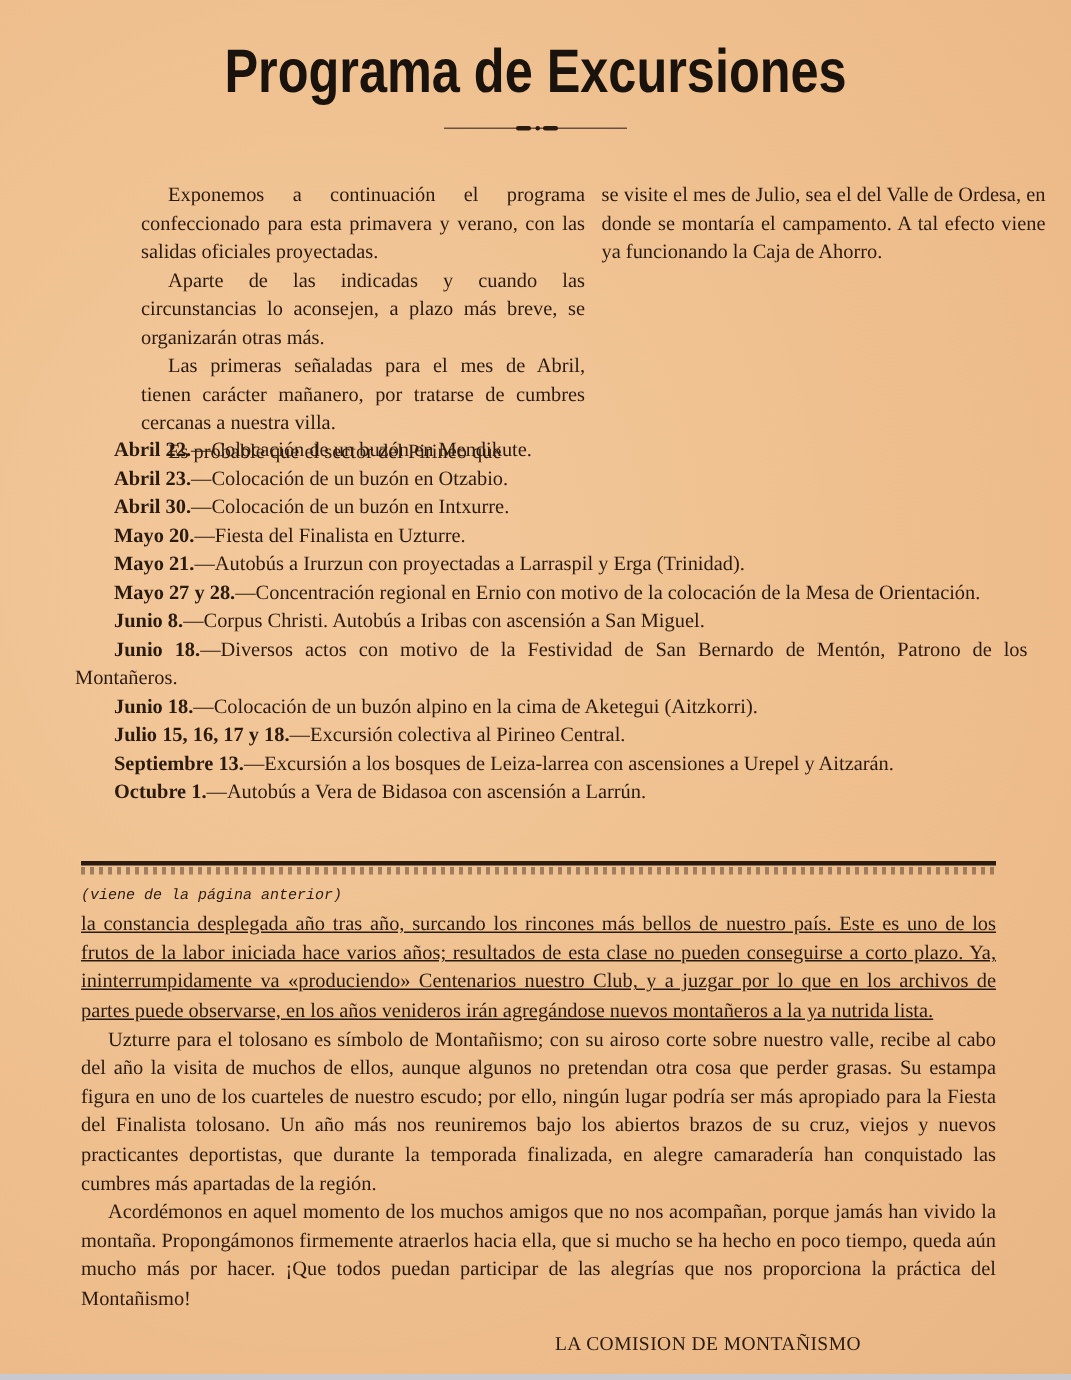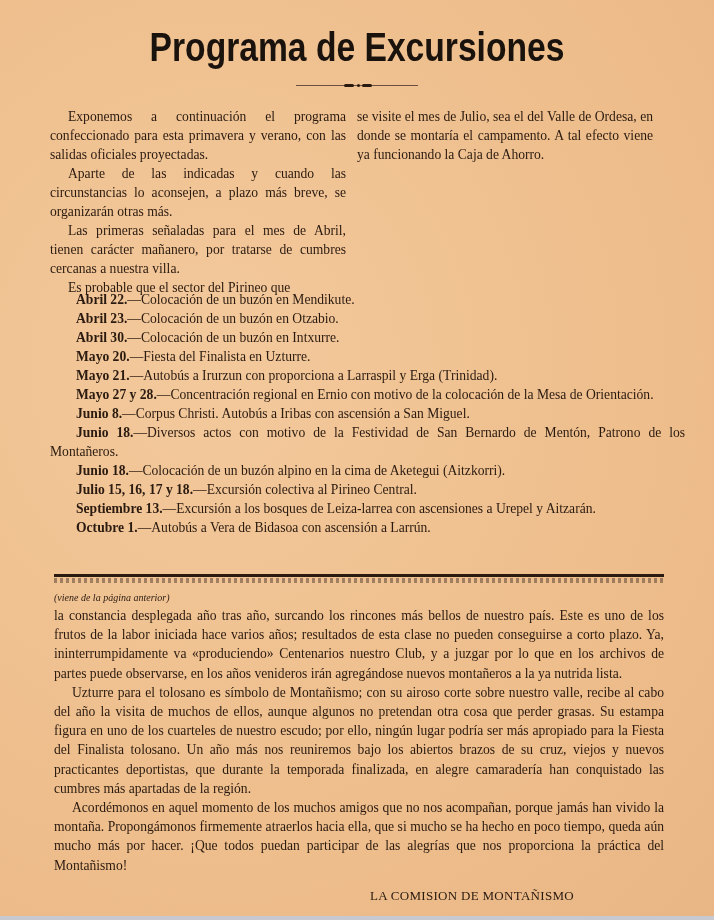--- a/index.html
+++ b/index.html
@@ -18,36 +18,36 @@
     font-weight: bold; font-size: 41px; letter-spacing: 0px;
     transform: scaleX(0.82); transform-origin: center;
     color: #1a120c;
   }
   .ornament {
     position: absolute; left: 296px; top: 84px; width: 122px; height: 4px;
   }
   .ornament .line { position: absolute; top: 1px; left: 0; width: 122px; height: 1px; background: #6a5040; }
   .ornament .dot { position: absolute; top: 0; height: 3px; background: #2a1a10; border-radius: 2px; }
   .cols { position: absolute; top: 103px; left: 50px; width: 635px; font-size: 13.6px; line-height: 19px; }
-  .col { position: absolute; top: 4px; width: 296px; text-align: justify; }
+  .col { position: absolute; top: 17px; width: 296px; text-align: justify; margin-left: 44px; }
   .col.left { left: 0; }
   .col.right { left: 307px; }
   .col p { margin: 0; text-indent: 18px; }
   .col p.noindent { text-indent: 0; }
   .schedule { position: absolute; top: 290px; left: 50px; width: 635px; font-size: 13.6px; line-height: 19px; text-align: justify; }
   .schedule p { margin: 0; text-indent: 26px; }
   .schedule .date { font-weight: bold; }
   .divider { position: absolute; left: 54px; top: 574px; width: 610px; }
   .divider .thick { height: 3px; background: #2a1a10; }
   .divider .wave { height: 5px; margin-top: 1px;
     background-image: repeating-linear-gradient(90deg, #6a5040 0 3px, transparent 3px 6px); opacity: 0.6; }
   .cont { position: absolute; top: 591px; left: 54px; width: 610px; font-size: 13.6px; line-height: 19.2px; text-align: justify; }
-  .cont .note { font-style: italic; font-size: 10px; line-height: 14px; margin: 0 0 1px 0; }
+  .cont .note { font-style: italic; font-size: 10px; line-height: 14px; margin: 0 0 1px 0; font-family: Liberation Mono, monospace; }
   .cont p { margin: 0; text-indent: 18px; }
-  .cont p.first { text-indent: 0; }
+  .cont p.first { text-indent: 0; text-decoration: underline; }
   .signature { position: absolute; top: 888px; left: 370px; font-size: 13px; letter-spacing: 0.3px; }
   .bottom-bar { position: absolute; left: 0; top: 916px; width: 714px; height: 4px; background: #c8c8d0; }
 </style>
 </head>
 <body>
 
 <div class="page">
   <div class="title">Programa de Excursiones</div>
 
   <div class="ornament">
@@ -67,21 +67,21 @@
     <div class="col right">
       <p class="noindent">se visite el mes de Julio, sea el del Valle de Ordesa, en donde se montaría el campamento. A tal efecto viene ya funcionando la Caja de Ahorro.</p>
     </div>
   </div>
 
   <div class="schedule">
     <p><span class="date">Abril 22.</span><span>—Colocación de un buzón en Mendikute.</span></p>
     <p><span class="date">Abril 23.</span><span>—Colocación de un buzón en Otzabio.</span></p>
     <p><span class="date">Abril 30.</span><span>—Colocación de un buzón en Intxurre.</span></p>
     <p><span class="date">Mayo 20.</span><span>—Fiesta del Finalista en Uzturre.</span></p>
-    <p><span class="date">Mayo 21.</span><span>—Autobús a Irurzun con proporciona a Larraspil y Erga (Trinidad).</span></p>
+    <p><span class="date">Mayo 21.</span><span>—Autobús a Irurzun con proyectadas a Larraspil y Erga (Trinidad).</span></p>
     <p><span class="date">Mayo 27 y 28.</span><span>—Concentración regional en Ernio con motivo de la colocación de la Mesa de Orientación.</span></p>
     <p><span class="date">Junio 8.</span><span>—Corpus Christi. Autobús a Iribas con ascensión a San Miguel.</span></p>
     <p><span class="date">Junio 18.</span><span>—Diversos actos con motivo de la Festividad de San Bernardo de Mentón, Patrono de los Montañeros.</span></p>
     <p><span class="date">Junio 18.</span><span>—Colocación de un buzón alpino en la cima de Aketegui (Aitzkorri).</span></p>
     <p><span class="date">Julio 15, 16, 17 y 18.</span><span>—Excursión colectiva al Pirineo Central.</span></p>
     <p><span class="date">Septiembre 13.</span><span>—Excursión a los bosques de Leiza-larrea con ascensiones a Urepel y Aitzarán.</span></p>
     <p><span class="date">Octubre 1.</span><span>—Autobús a Vera de Bidasoa con ascensión a Larrún.</span></p>
   </div>
 
   <div class="divider">

